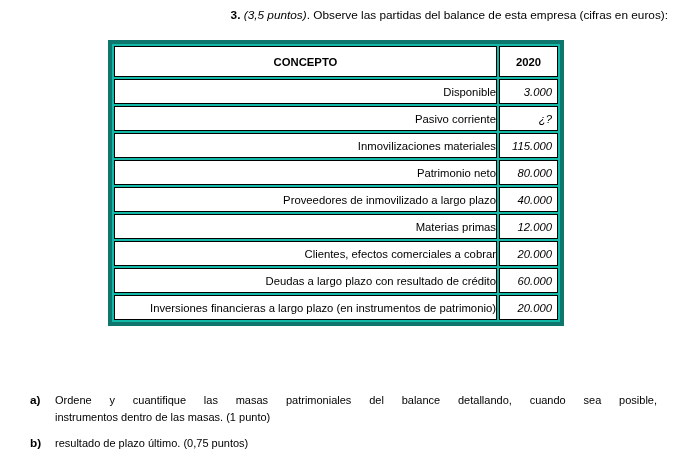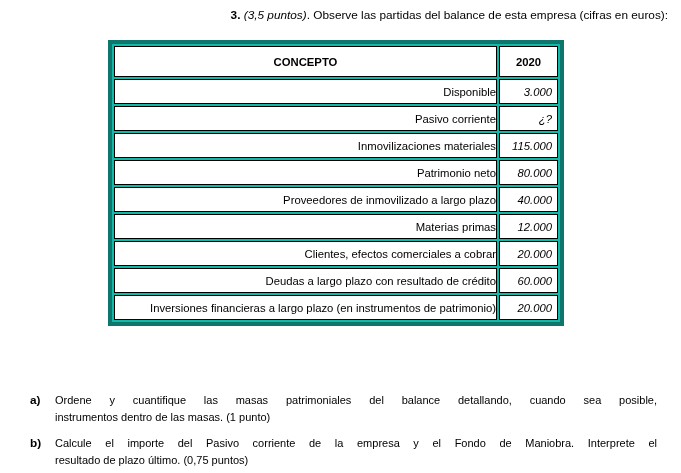--- a/index.html
+++ b/index.html
@@ -149,21 +149,20 @@
         <div class="q-line justify">Ordene y cuantifique las masas patrimoniales del balance detallando, cuando sea posible,</div>
         <div class="q-line">
           <span>instrumentos dentro de las masas. </span><span class="pts">(1 punto)</span>
         </div>
       </div>
     </div>
 
     <div class="q-item">
       <span class="q-label">b)</span>
       <div class="q-body">
-        <div class="q-line justify">Calcule el importe del Pasivo corriente de la empresa y el Fondo de Maniobra. Interprete el</div>
         <div class="q-line">
           <span>resultado de plazo último. </span><span class="pts">(0,75 puntos)</span>
         </div>
       </div>
     </div>
 
   </div>
 </div>
 
 </body></html>

